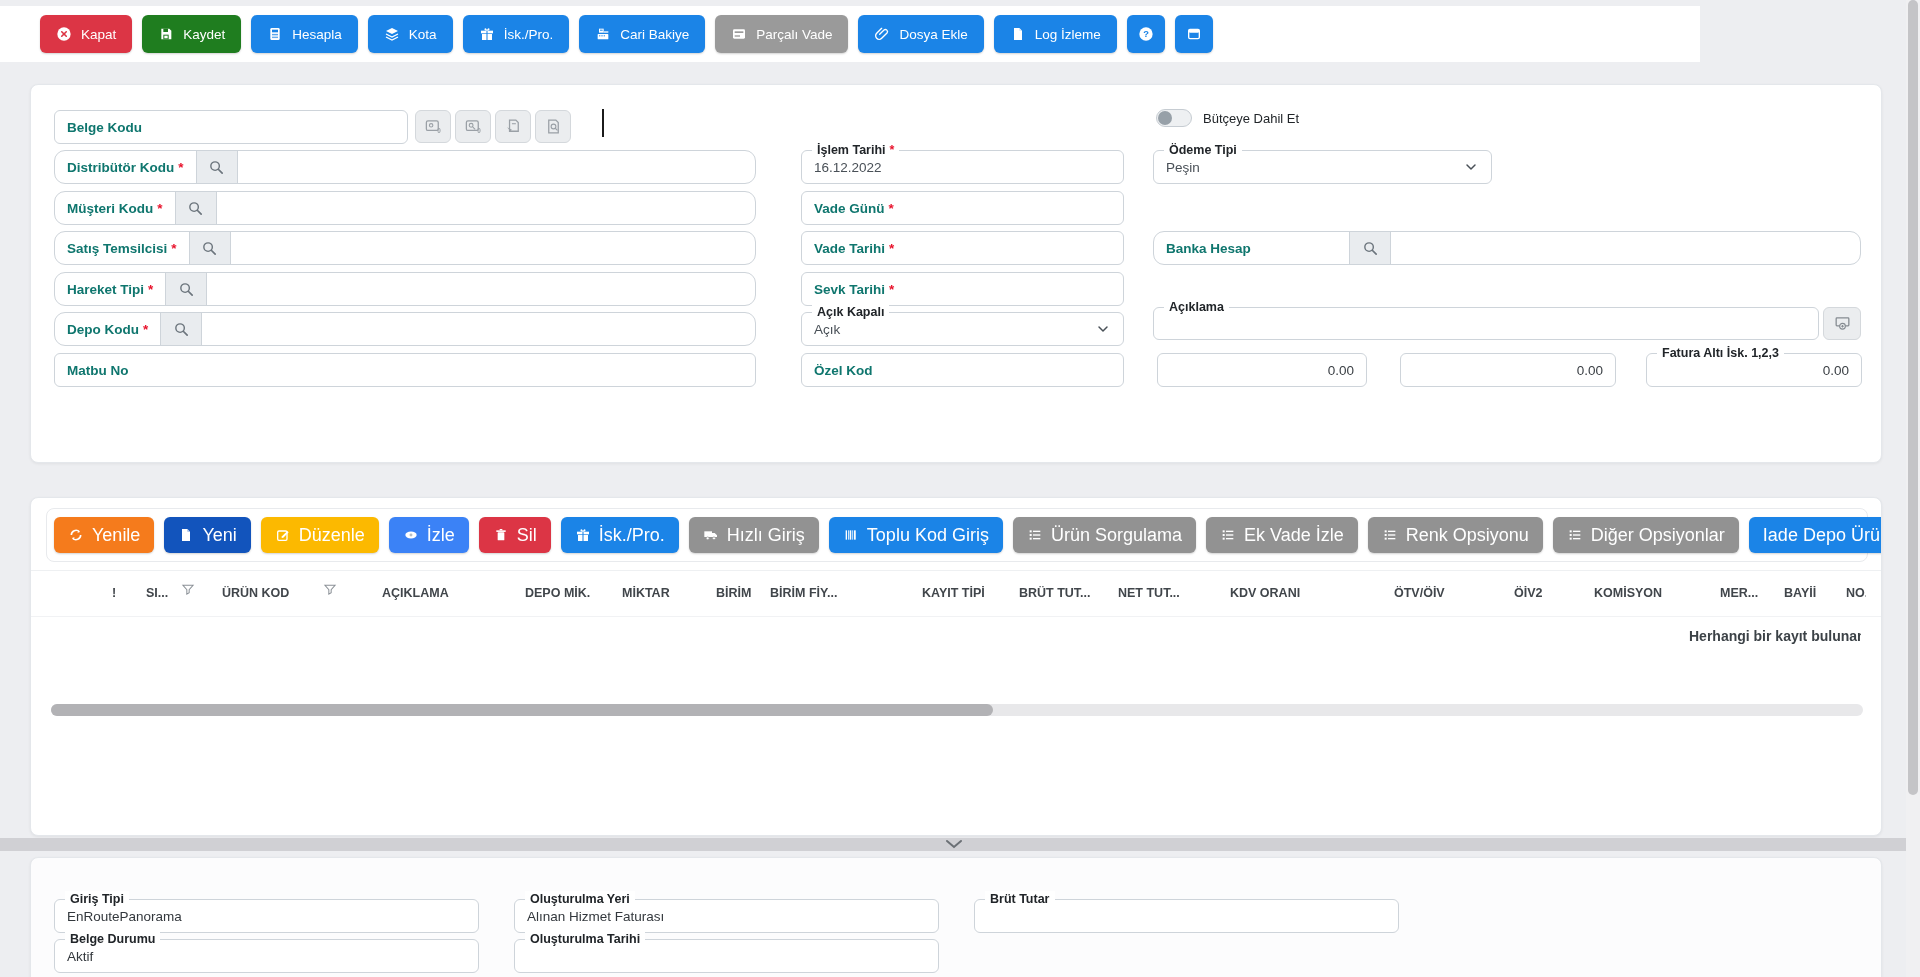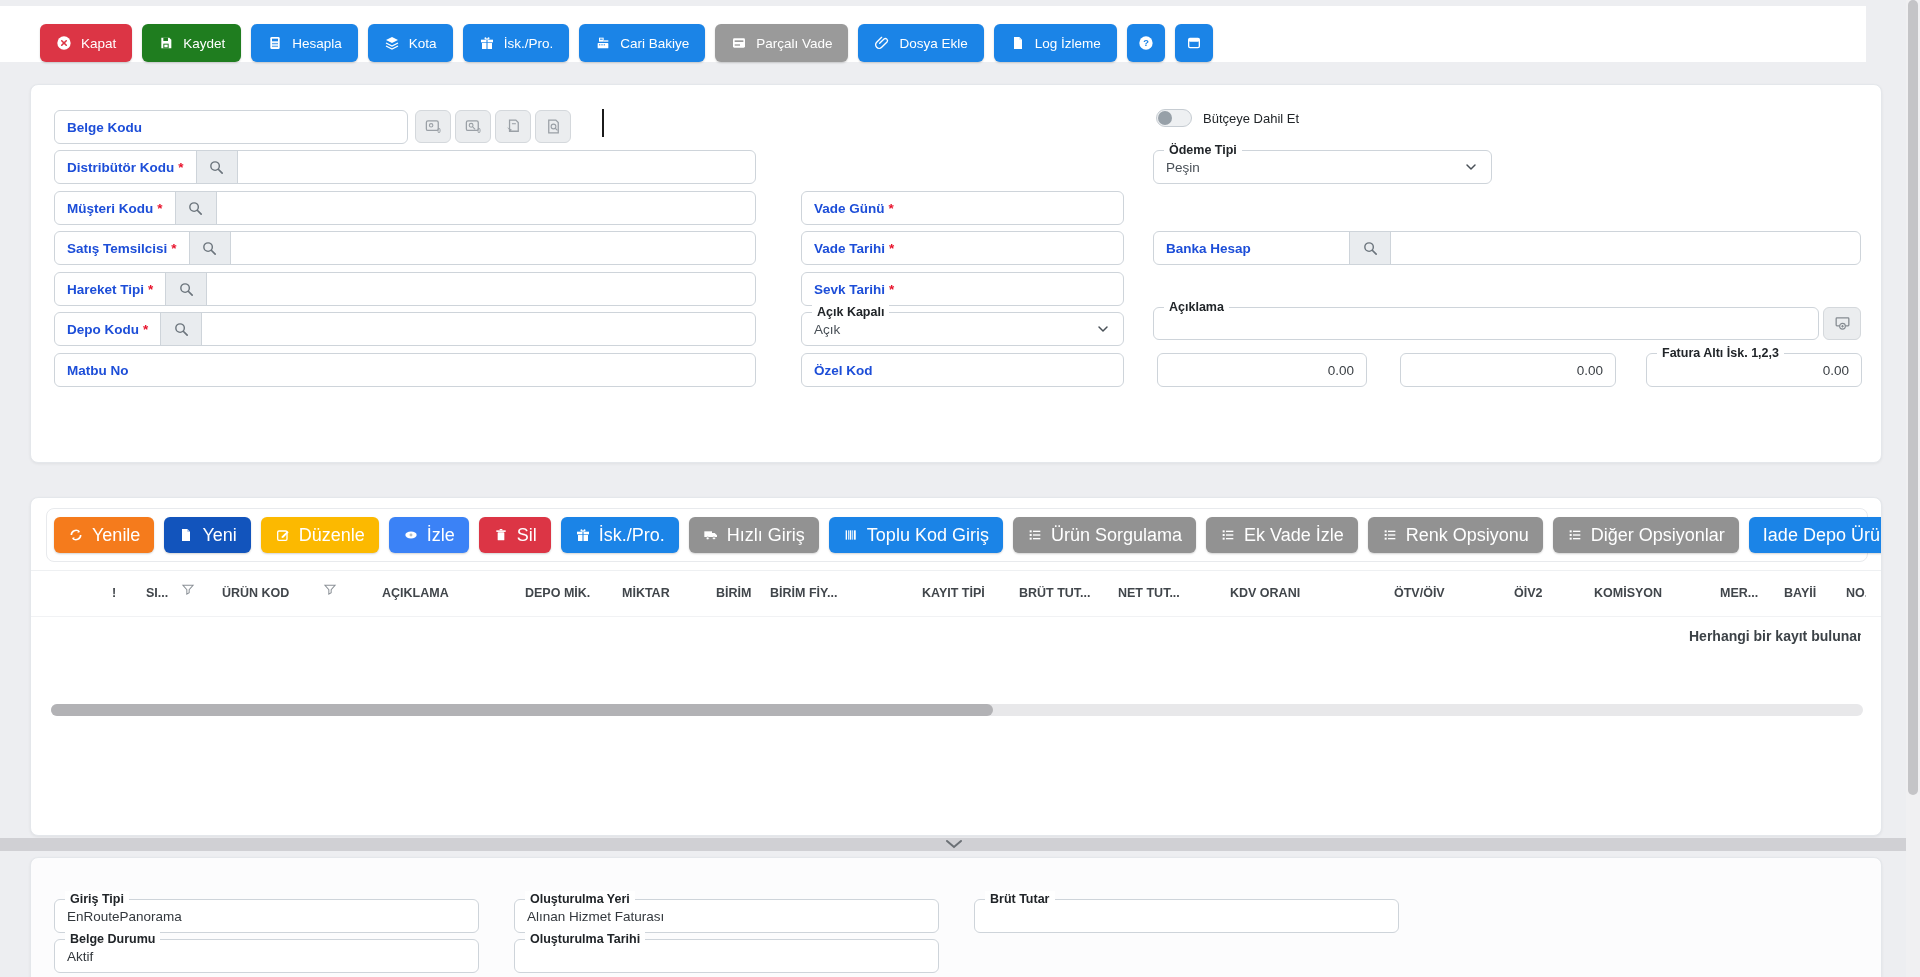--- a/index.html
+++ b/index.html
@@ -1,50 +1,50 @@
 <!DOCTYPE html>
 <html><head>
 <meta charset="utf-8">
 <style>
   * { margin:0; padding:0; box-sizing:border-box; }
   html,body { width:1920px; height:977px; overflow:hidden; background:#edeef1;
               font-family:"Liberation Sans", sans-serif; color:#212529; }
 
   
-  .topbar { position:absolute; left:0; top:6px; width:1866px; height:56px; background:#fff;
-            display:flex; align-items:flex-end; gap:10px; padding-left:40px; }
+  .topbar { position:absolute; left:0; top:6px; width:1700px; height:56px; background:#fff;
+            display:flex; align-items:center; gap:10px; padding-left:40px; }
   .btn { display:inline-flex; align-items:center; gap:9px; height:38px; padding:0 16px;
          border-radius:6px; color:#fff; font-size:13.5px; border:none; cursor:pointer;
          white-space:nowrap; box-shadow:0 1px 2px rgba(0,0,0,.18); }
   .btn svg { width:16px; height:16px; flex:none; }
   .btn.sq { width:38px; padding:0; justify-content:center; }
   .c-red{background:#dc3545} .c-green{background:#1f7d1f} .c-blue{background:#1b84e7}
   .c-gray{background:#9a9a9a} .c-darkblue{background:#1254bc} .c-orange{background:#f57b1c}
   .c-amber{background:#fcb900} .c-lightgray{background:#3b82f6} .c-midgray{background:#929292}
 
   
   .card { position:absolute; background:#fff; border:1px solid #e4e7eb; border-radius:8px;
           box-shadow:0 1px 3px rgba(0,0,0,.06); }
   #form-card  { left:30px; top:84px;  width:1852px; height:379px; }
   #grid-card  { left:30px; top:497px; width:1852px; height:339px; overflow:hidden; }
   #footer-card{ left:30px; top:857px; width:1852px; height:130px; background:#fcfcfd;
                 border-radius:8px 8px 0 0; }
 
   
   .fld { position:absolute; background:#fff; border:1px solid #ced4da; border-radius:6px;
          height:34px; display:flex; align-items:center; padding:0 12px; font-size:13.5px; }
-  .lbl { font-weight:600; color:#1d4ed8; white-space:nowrap; }
+  .lbl { font-weight:600; color:#0f766e; white-space:nowrap; }
   .req { color:#e8132c; margin-left:4px; font-weight:700; }
   .fset { position:absolute; background:#fff; border:1px solid #ced4da; border-radius:6px; height:34px; }
   .fset .flabel { position:absolute; top:-9px; left:10px; background:#fff; padding:0 5px;
                   font-size:12.5px; font-weight:600; color:#212529; line-height:16px; white-space:nowrap; }
   .fset .fvalue { position:absolute; left:12px; top:50%; transform:translateY(-50%);
                   font-size:13.5px; color:#495057; white-space:nowrap; }
   .muted { color:#8d939a; }
-  .lookup { padding:0; overflow:hidden; align-items:stretch; }
+  .lookup { padding:0; overflow:hidden; align-items:stretch;border-radius:11px; }
   .lk-label { display:flex; align-items:center; padding:0 12px; flex:none; }
   .lk-btn { width:42px; background:#e9ecef; border-left:1px solid #ced4da; border-right:1px solid #ced4da;
             display:flex; align-items:center; justify-content:center; flex:none; cursor:pointer; }
   .lk-btn svg { width:17px; height:17px; }
   .lk-rest { flex:1; }
   .num { justify-content:flex-end; color:#3a3f44; }
   .chev { position:absolute; right:12px; top:50%; transform:translateY(-50%); width:16px; height:16px; }
   .icon-btn { position:absolute; width:36px; height:33px; background:#ebedef; border:1px solid #d4d8dc;
               border-radius:6px; display:flex; align-items:center; justify-content:center; cursor:pointer; }
   .icon-btn svg { width:19px; height:19px; }
@@ -279,20 +279,24 @@
           <circle cx="10" cy="10" r="6" fill="none" stroke="#6c757d" stroke-width="2"></circle>
           <line x1="14.5" y1="14.5" x2="20" y2="20" stroke="#6c757d" stroke-width="2.4" stroke-linecap="round"></line>
         </svg>
       </span>
     <span class="lk-rest"></span>
   </div>
   <div class="fld" style="left:23px; top:268px; width:702px;">
     <span class="lbl">Matbu No</span>
   </div>
 
+  <div class="fset" style="left:770px; top:65px; width:323px;">
+    <span class="flabel"><span>İşlem Tarihi</span><span class="req">*</span></span>
+    <span class="fvalue muted">16.12.2022</span>
+  </div>
   <div class="fld" style="left:770px; top:106px; width:323px;">
     <span class="lbl">Vade Günü</span>
       <span class="req">*</span>
   </div>
   <div class="fld" style="left:770px; top:146px; width:323px;">
     <span class="lbl">Vade Tarihi</span>
       <span class="req">*</span>
   </div>
   <div class="fld" style="left:770px; top:187px; width:323px;">
     <span class="lbl">Sevk Tarihi</span>

